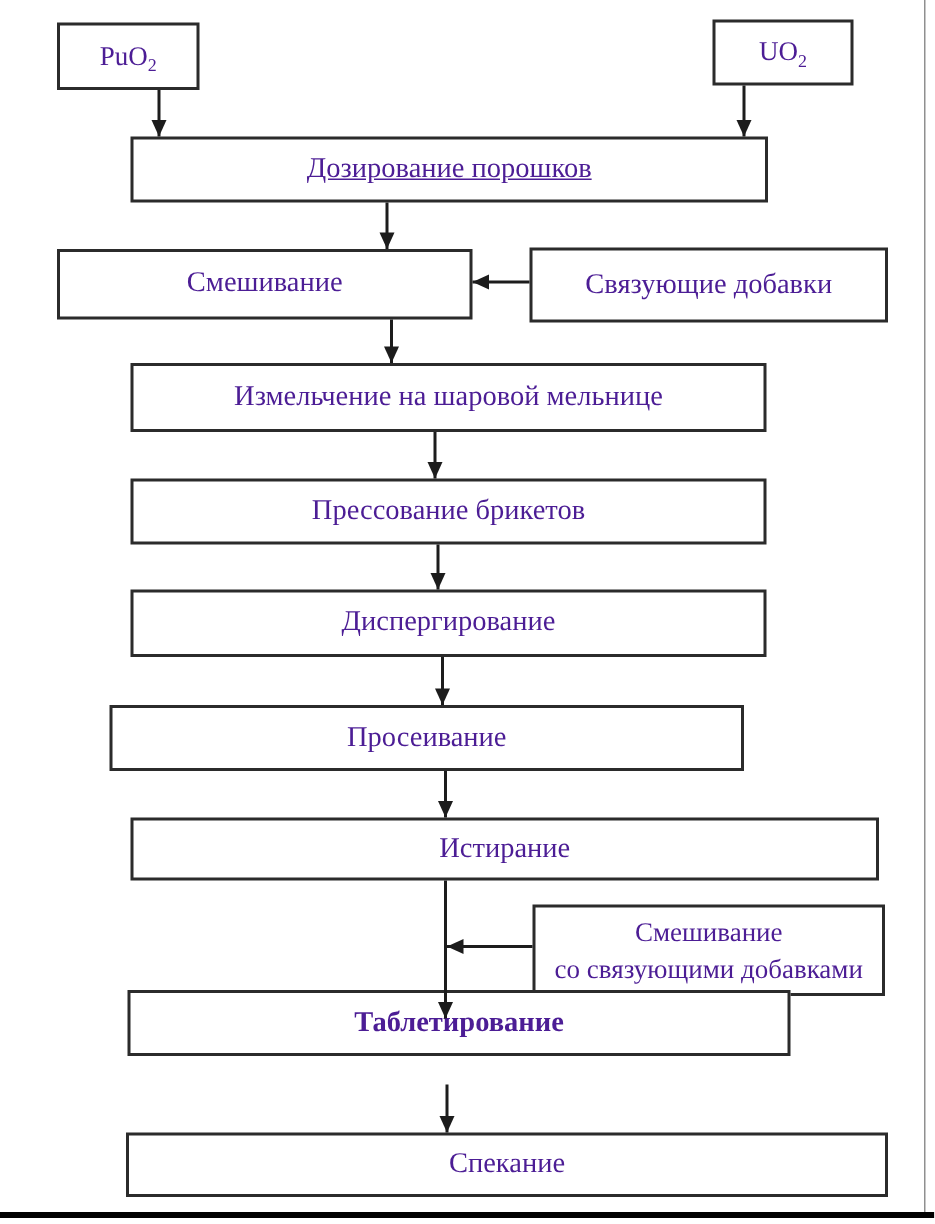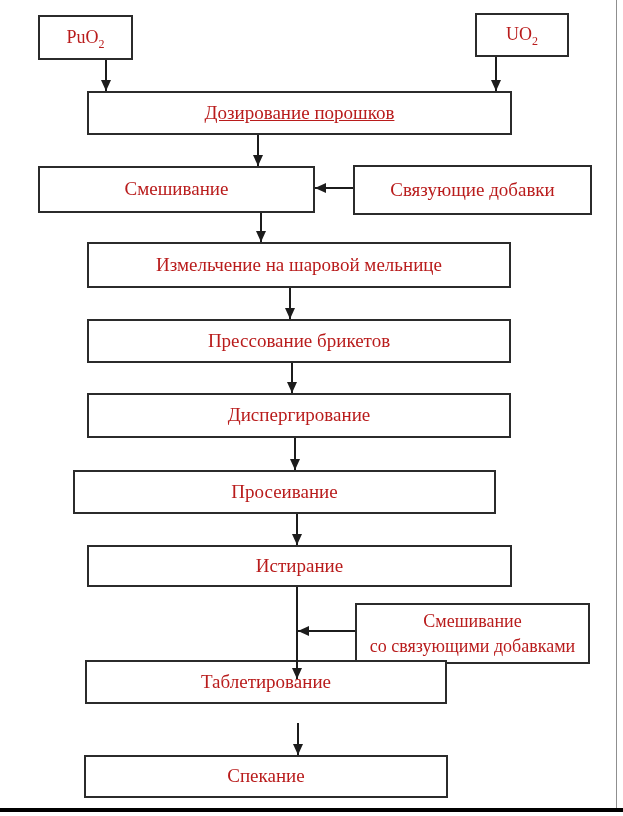--- a/index.html
+++ b/index.html
@@ -20,21 +20,21 @@
     position: absolute;
     box-sizing: border-box;
     background: #ffffff;
     border: 2px solid #2b2b2b;
     display: flex;
     align-items: center;
     justify-content: center;
     text-align: center;
     font-size: 19px;
     line-height: 1.2;
-    color: #b91c1c;
+    color: #4c1d95;
   }
   .box.chem {
     font-size: 18px;
   }
   .box.twoline {
     font-size: 18px;
     line-height: 1.35;
   }
   .box sub {
     font-size: 12px;
@@ -125,36 +125,36 @@
   </div>
 
   <div class="box" style="left:87px; top:319px; width:424px; height:44px;">
     <span>Прессование брикетов</span>
   </div>
 
   <div class="box" style="left:73px; top:470px; width:423px; height:44px;">
     <span>Просеивание</span>
   </div>
 
-  <div class="box" style="left:87px; top:545px; width:425px; height:42px;">
+  <div class="box" style="left:87px; top:545px; width:499px; height:42px;">
     <span>Истирание</span>
   </div>
 
   <div class="box twoline" style="left:355px; top:603px; width:235px; height:61px;">
     <span>
       <span>Смешивание</span><br>
       <span>со связующими добавками</span>
     </span>
   </div>
 
-  <div class="box" style="left:85px; top:660px; width:362px; height:44px;">
+  <div class="box" style="left:85px; top:660px; width:442px; height:44px;font-weight:bold;">
     <span>Таблетирование</span>
   </div>
 
-  <div class="box" style="left:84px; top:755px; width:364px; height:43px;text-align:center;">
+  <div class="box" style="left:84px; top:755px; width:508px; height:43px;text-align:center;">
     <span>Спекание</span>
   </div>
 
   <div class="arrow-v" style="left:105px; top:60px; height:31px;"></div>
 
   <div class="arrow-v" style="left:495px; top:57px; height:34px;"></div>
 
   <div class="arrow-v" style="left:257px; top:135px; height:31px;"></div>
 
   <div class="arrow-h-left" style="left:315px; top:187px; width:38px;"></div>

